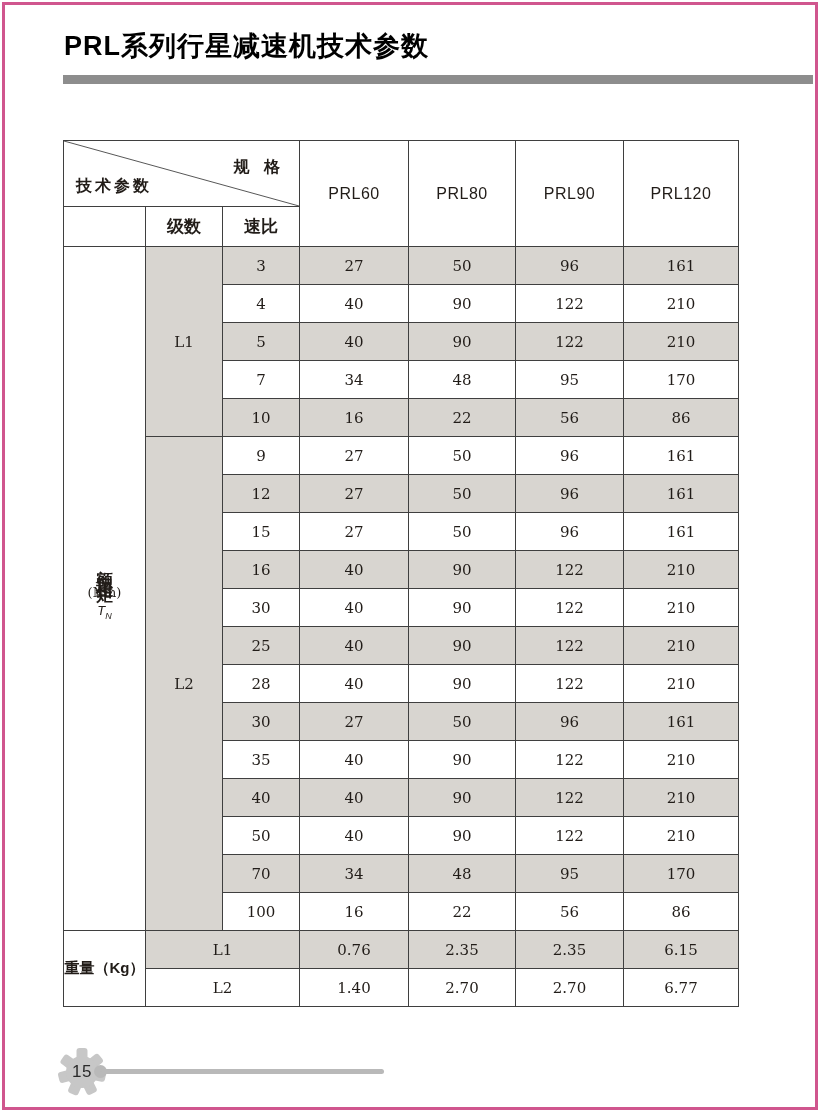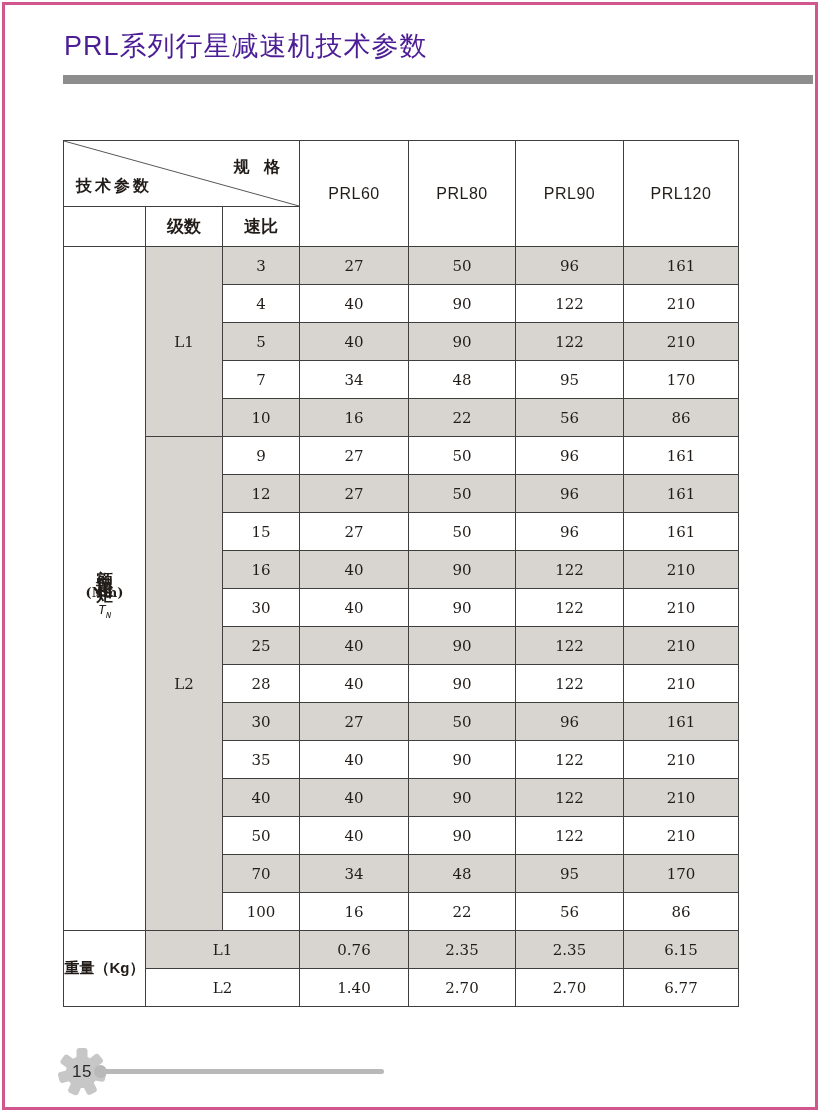--- a/index.html
+++ b/index.html
@@ -2,22 +2,22 @@
 <html><head>
 <meta charset="utf-8">
 <style>
   html,body{margin:0;padding:0;}
   body{
     width:820px;height:1112px;position:relative;background:#ffffff;
     font-family:"Liberation Sans",sans-serif;color:#211c18;overflow:hidden;
   }
   .frame{position:absolute;inset:2px;border:3px solid #d0568e;pointer-events:none;}
   .title{
-    position:absolute;left:64px;top:28px;font-size:27px;font-weight:normal;
-    letter-spacing:1px;color:#4c1d95;white-space:nowrap;
+    position:absolute;left:64px;top:28px;font-size:27px;font-weight:bold;
+    letter-spacing:1px;color:#000000;white-space:nowrap;
   }
   .title-bar{position:absolute;left:63px;top:75px;width:750px;height:9px;background:#8d8d8d;}
 
   table.spec{
     position:absolute;left:63px;top:140px;border-collapse:collapse;table-layout:fixed;
     width:675px;
   }
   .spec th,.spec td{
     border:1px solid #3f3f3f;text-align:center;vertical-align:middle;padding:0;
     background:#ffffff;overflow:hidden;
@@ -33,22 +33,22 @@
   .corner svg{position:absolute;left:0;top:0;width:100%;height:100%;display:block;}
   .corner-top{position:absolute;right:14px;top:16px;font-size:16px;font-weight:bold;letter-spacing:5px;}
   .corner-bottom{position:absolute;left:12px;bottom:9px;font-size:16px;font-weight:bold;letter-spacing:3px;}
   .stage-cell{font-family:"DejaVu Serif","Liberation Serif",serif;font-size:15px;}
   .torque-label-cell{background:#ffffff;}
   .vwrap{display:flex;flex-direction:column;align-items:center;justify-content:center;}
   .vchars{
     writing-mode:vertical-rl;text-orientation:upright;
     font-size:17px;font-weight:bold;letter-spacing:5px;line-height:1;
   }
-  .vunit{font-size:13px;margin-top:8px;font-family:"DejaVu Serif","Liberation Serif",serif;font-weight:bold;}
-  .vsym{font-size:13px;font-style:italic;font-family:Liberation Mono, monospace;margin-top:3px;}
+  .vunit{font-size:13px;margin-top:8px;font-family:"DejaVu Serif","Liberation Serif",serif;}
+  .vsym{font-size:13px;font-style:italic;font-family:Liberation Sans, sans-serif;margin-top:3px;}
   .vsym sub{font-size:9px;}
   .weight-label-cell{font-size:15px;font-weight:bold;}
 
   .footer-line{position:absolute;left:101px;top:1069px;width:283px;height:5px;background:#b9b9b9;border-radius:3px;}
   .footer-dot{position:absolute;left:94px;top:1065px;width:13px;height:13px;border-radius:50%;background:#b9b9b9;}
   .gear{position:absolute;left:56px;top:1046px;width:52px;height:52px;}
   .gear-num{
     position:absolute;left:56px;top:1046px;width:52px;height:52px;
     display:flex;align-items:center;justify-content:center;
     font-size:17px;color:#2a2a2a;letter-spacing:0.5px;

